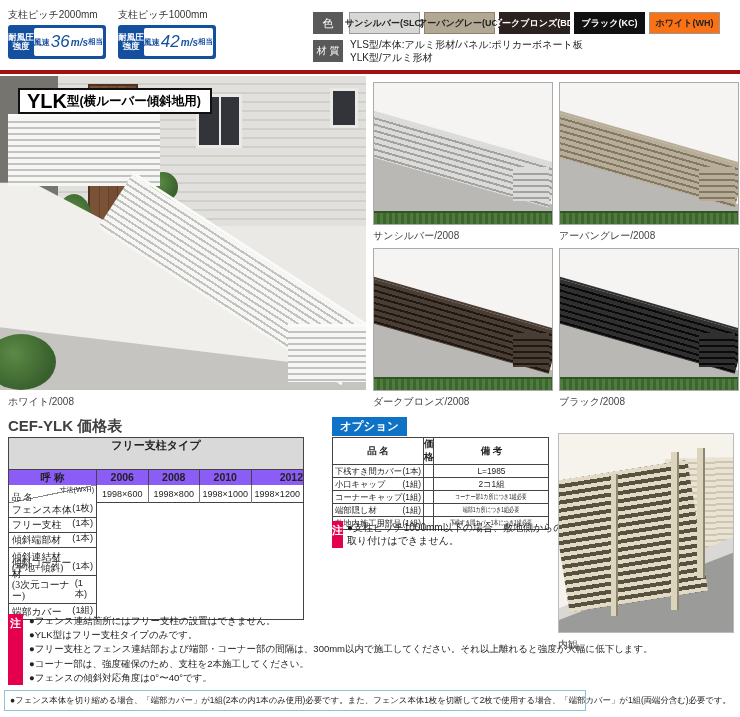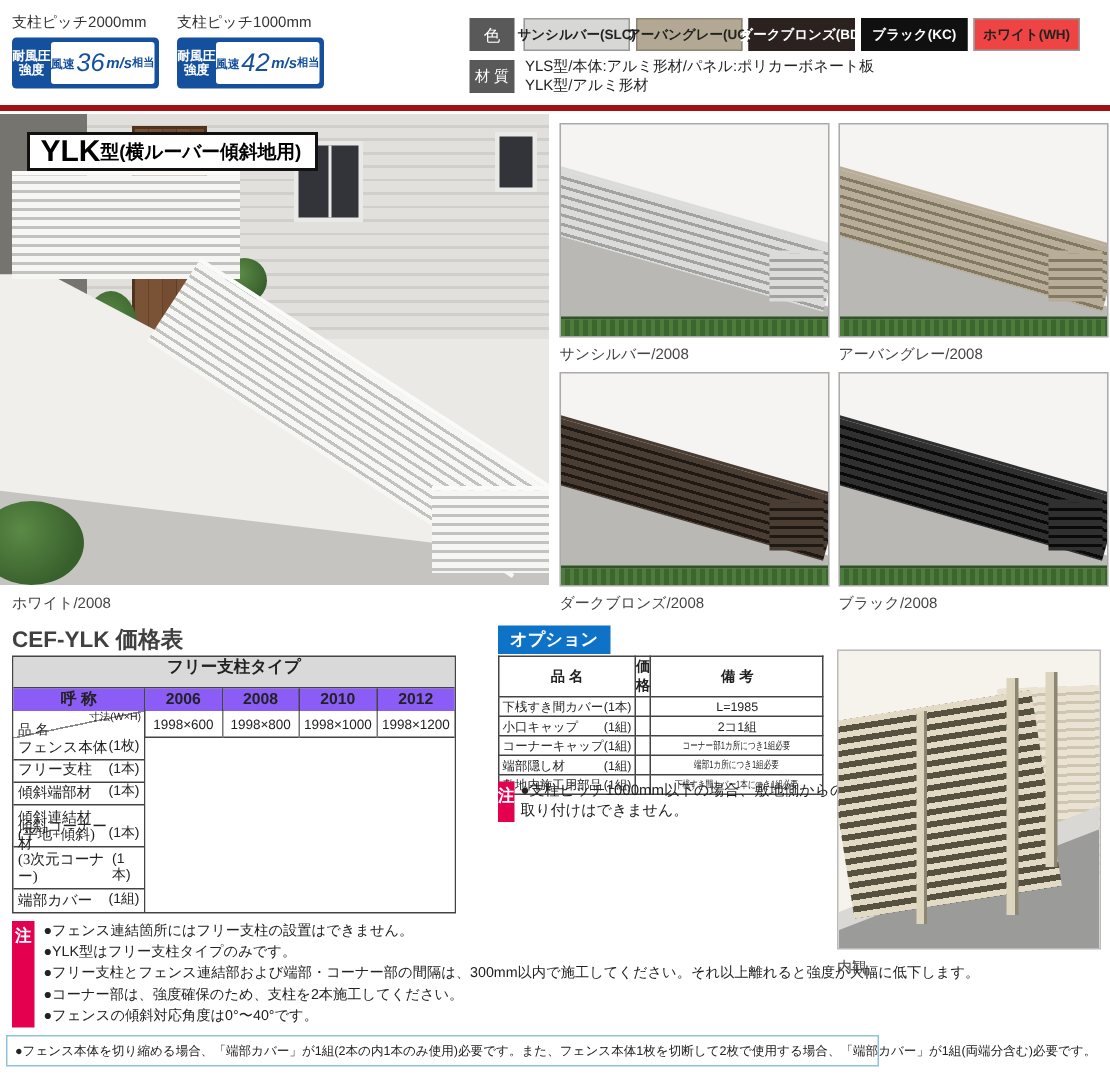--- a/index.html
+++ b/index.html
@@ -67,25 +67,25 @@
     clip-path:polygon(0 50%,7% 49%,100% 86%,100% 100%,0 100%); }
   .th-grass { position:absolute; left:0; bottom:0; width:100%; height:13px;
     background:repeating-linear-gradient(90deg,#4d7c3c 0 3px,#3c662e 3px 6px); border-top:2px solid #2f5524; }
   .th-fence { position:absolute; left:-10px; top:25px; width:205px; height:45px;
     transform:rotate(16deg); transform-origin:0 0; border-top:2px solid var(--fc); }
   .th-fend { position:absolute; right:3px; top:84px; width:36px; height:34px; border-top:2px solid var(--fc); }
 
   
   .pt-title { position:absolute; left:8px; top:417px; font-size:15px; font-weight:bold; color:#404040; }
   .pt { position:absolute; left:8px; top:437px; width:296px; border:1px solid #444; background:#fff; font-size:10px; }
-  .pt-type { height:21px; line-height:15px; background:#d9d9d9; border-bottom:1px solid #444; text-align:center; font-weight:bold; font-size:11px; }
+  .pt-type { height:32px; line-height:15px; background:#d9d9d9; border-bottom:1px solid #444; text-align:center; font-weight:bold; font-size:11px; }
   .pt-head, .pt-dims { display:grid; grid-template-columns:88px 1fr 1fr 1fr 1fr; border-bottom:1px solid #444; }
   .pt-head { height:15px; line-height:15px; }
   .pt-head .c { background:#8b5cf6; font-weight:bold; font-size:10.5px; text-align:center; border-right:1px solid #444; }
-  .pt-head .c:last-child { border-right:none; }
+  .pt-head .c:last-child { border-right:none;text-align:right; }
   .pt-dims { height:18px; line-height:18px; }
   .pt-dims .c { font-size:9px; text-align:center; border-right:1px solid #777; color:#222; }
   .pt-dims .c:last-child { border-right:none; }
   .diag { position:relative; border-right:1px solid #444 !important;
     background:linear-gradient(to bottom right,#fff 48.5%,#888 48.5%,#888 51.5%,#fff 51.5%); }
   .diag .dt { position:absolute; top:0; right:2px; font-size:7px; line-height:9px; }
   .diag .db { position:absolute; bottom:0; left:3px; font-size:9px; line-height:11px; }
   .pt-body { display:flex; }
   .pt-labels { width:88px; border-right:1px solid #444; }
   .pt-prices { flex:1; background:#fff; }
@@ -165,21 +165,21 @@
       </div>
     </div>
   </div>
 
   <div class="sq-label lbl-color">色</div>
   <div class="chips">
     <div class="chip" style="background: rgb(215, 215, 213); color: rgb(34, 34, 34); border-color: rgb(153, 153, 153);">サンシルバー(SLC)</div>
     <div class="chip" style="background: rgb(179, 168, 148); color: rgb(34, 34, 34); border-color: rgb(141, 131, 114);">アーバングレー(UC)</div>
     <div class="chip" style="background: rgb(43, 33, 31); color: rgb(255, 255, 255); border-color: rgb(43, 33, 31);">ダークブロンズ(BD)</div>
     <div class="chip" style="background: rgb(16, 16, 16); color: rgb(255, 255, 255); border-color: rgb(16, 16, 16);">ブラック(KC)</div>
-    <div class="chip" style="background: #ef4444; color: rgb(34, 34, 34); border-color: rgb(153, 153, 153);">ホワイト(WH)</div>
+    <div class="chip" style="background: #f97316; color: rgb(34, 34, 34); border-color: rgb(153, 153, 153);">ホワイト(WH)</div>
   </div>
 
   <div class="sq-label lbl-mat">材 質</div>
   <div class="mat-lines">
     <div>YLS型/本体:アルミ形材/パネル:ポリカーボネート板</div>
     <div>YLK型/アルミ形材</div>
   </div>
 
   <div class="red-rule"></div>
 

